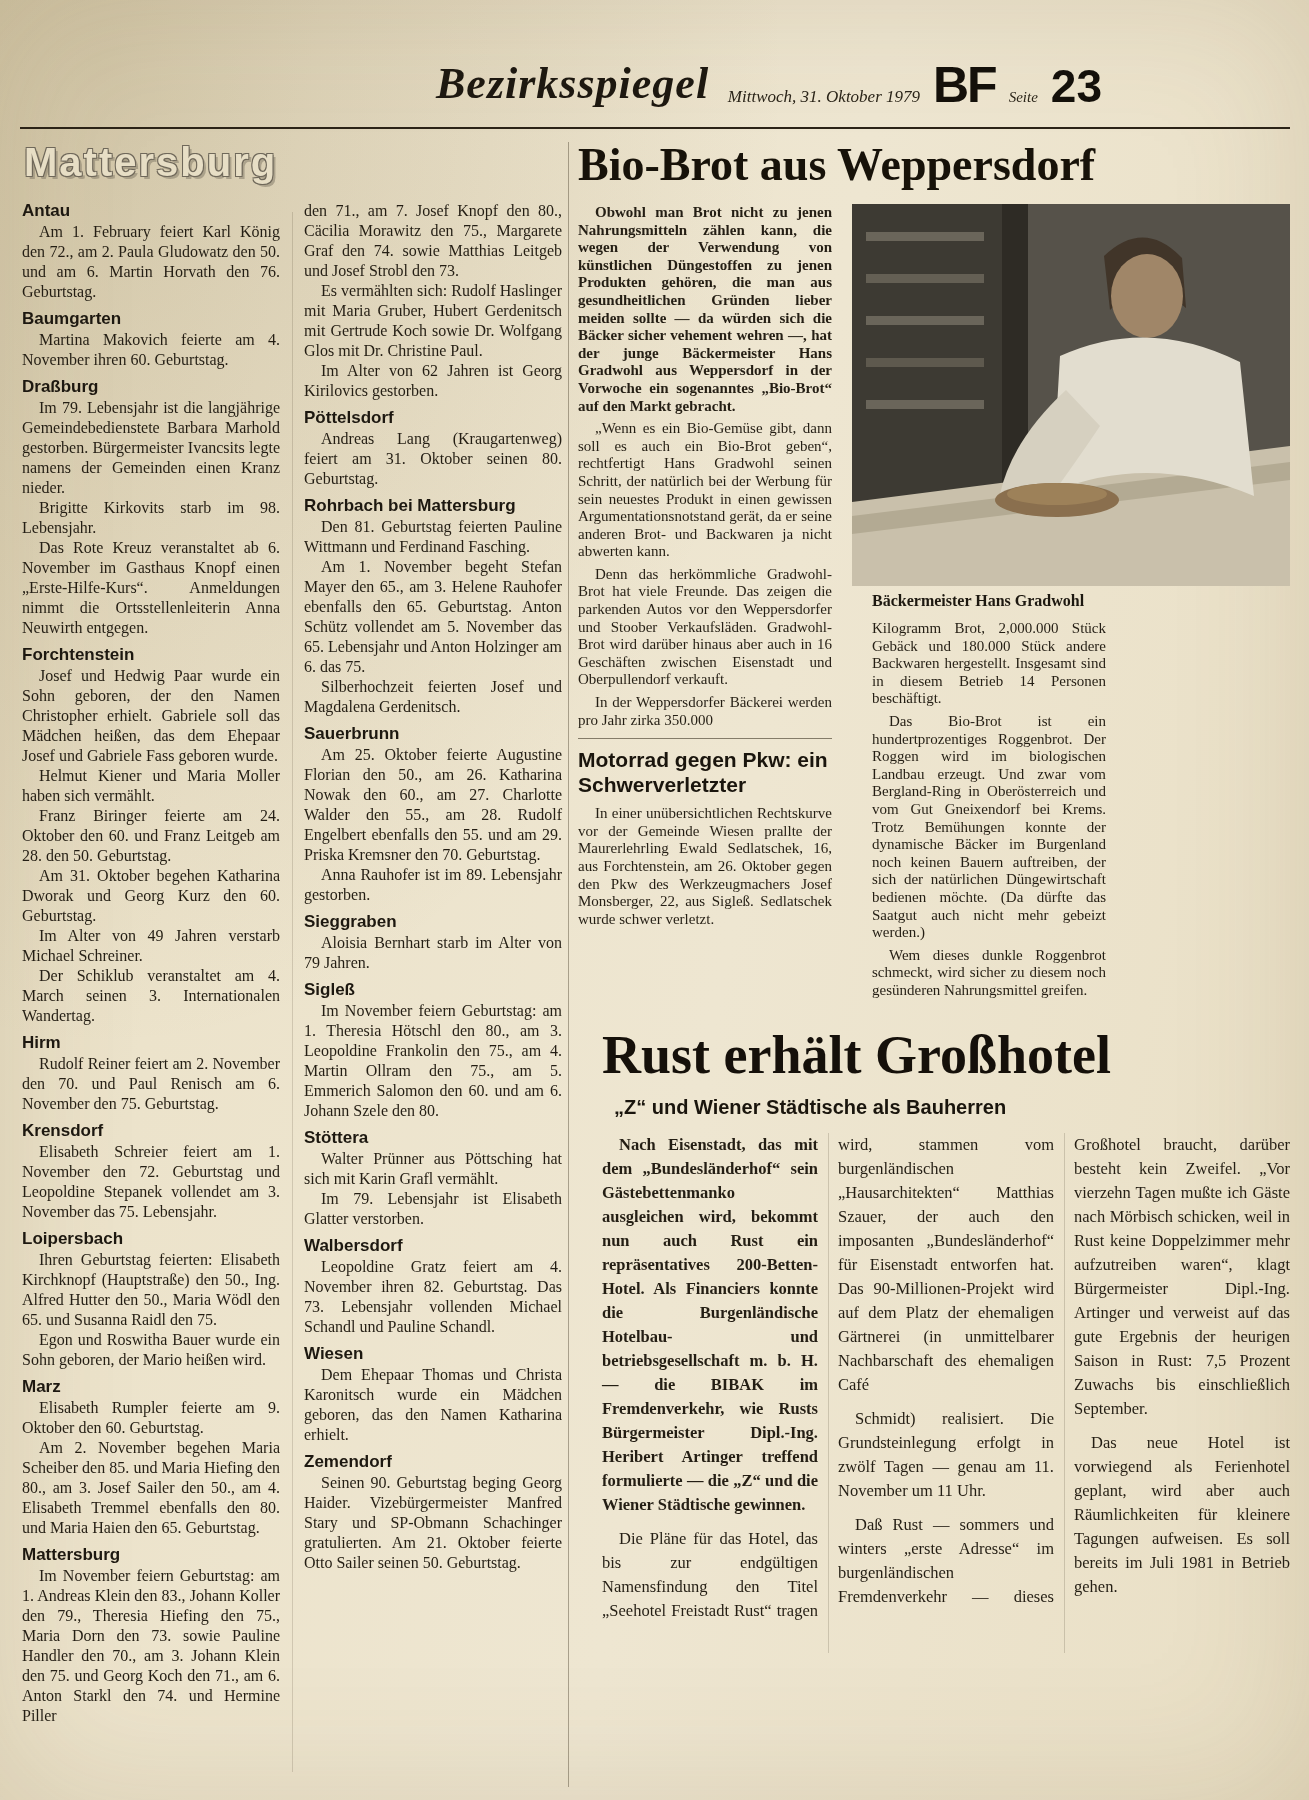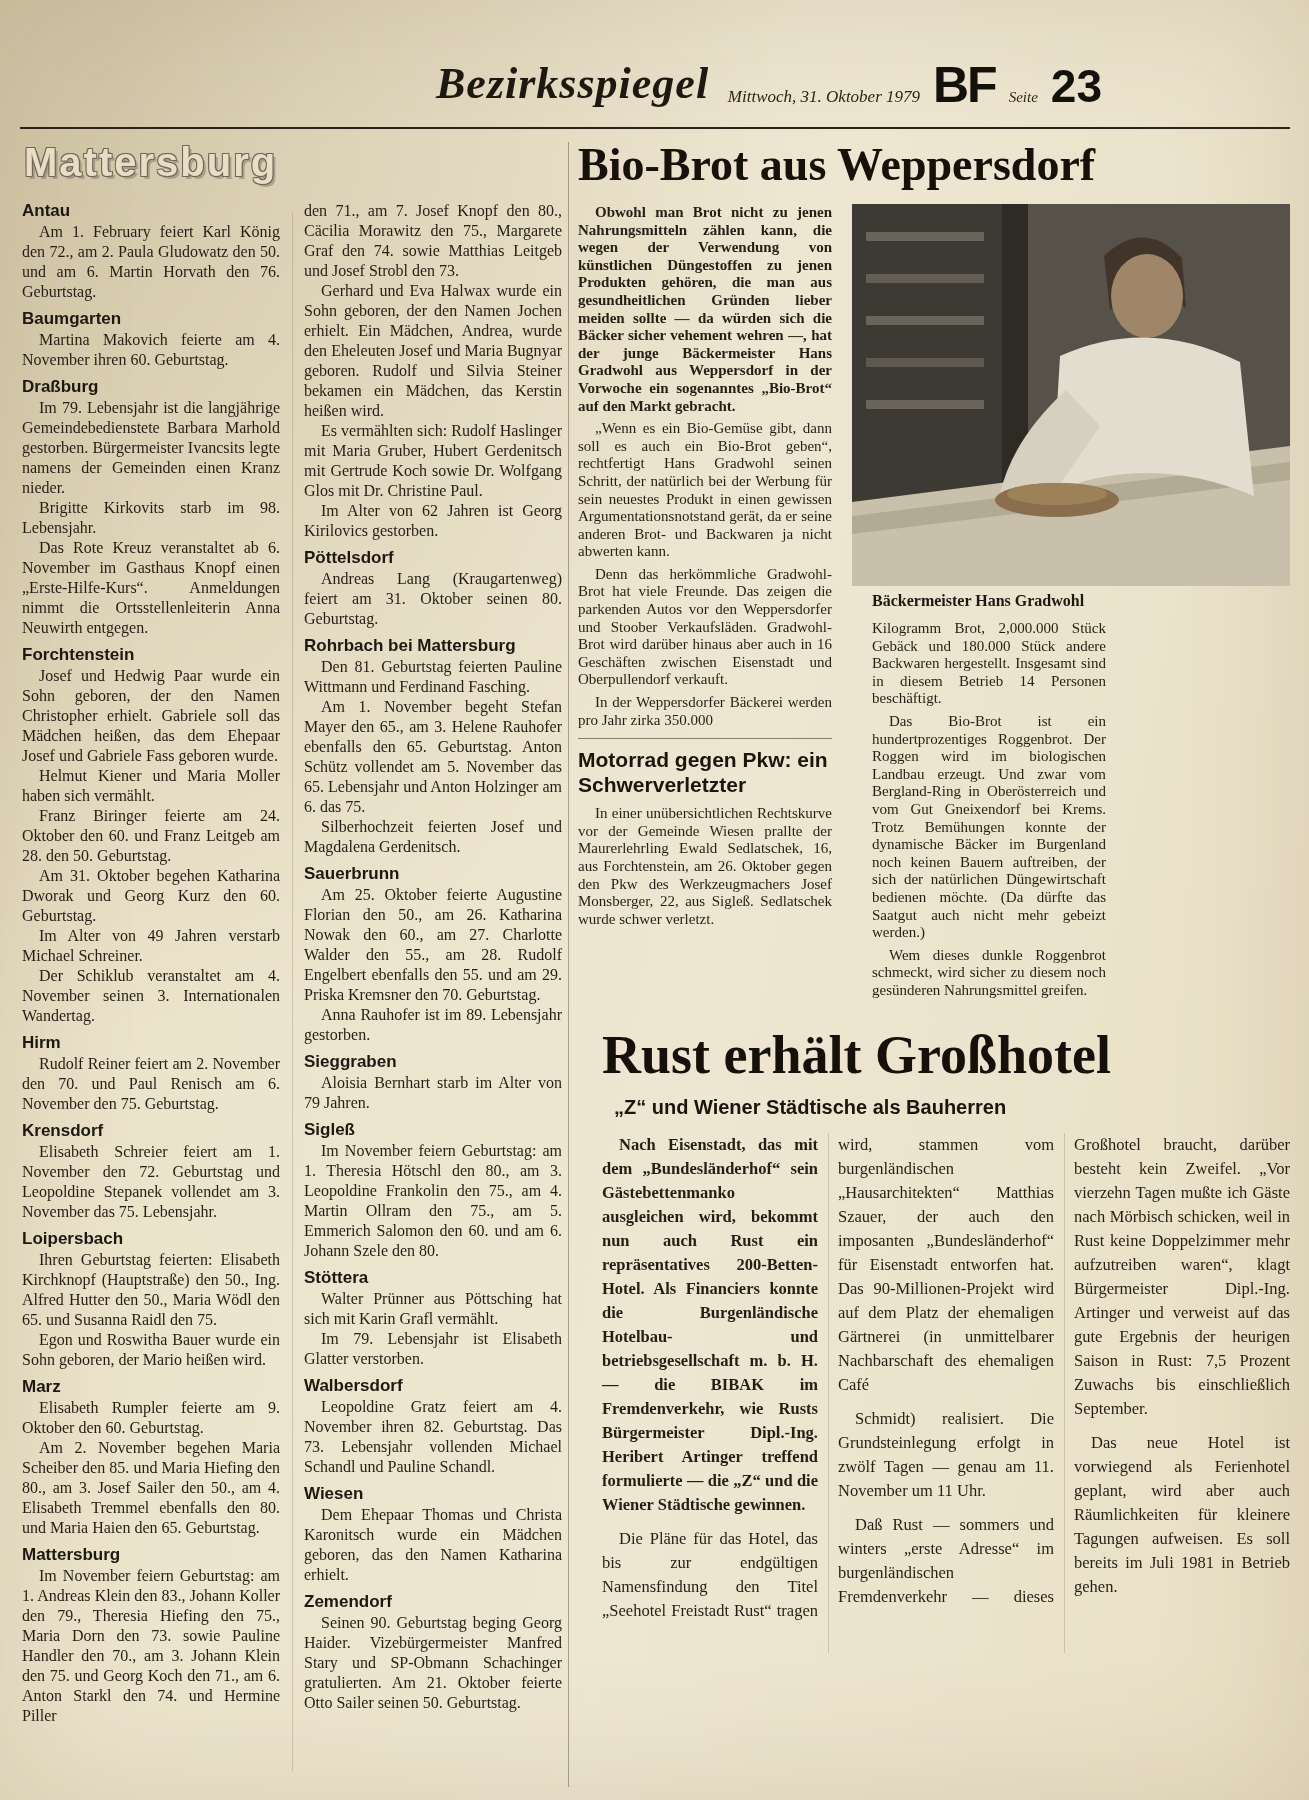--- a/index.html
+++ b/index.html
@@ -130,37 +130,36 @@
           <h3 class="village-heading">Draßburg</h3>
           <p class="para">Im 79. Lebensjahr ist die langjährige Gemeindebedienstete Barbara Marhold gestorben. Bürgermeister Ivancsits legte namens der Gemeinden einen Kranz nieder.</p>
           <p class="para">Brigitte Kirkovits starb im 98. Lebensjahr.</p>
           <p class="para">Das Rote Kreuz veranstaltet ab 6. November im Gasthaus Knopf einen „Erste-Hilfe-Kurs“. Anmeldungen nimmt die Ortsstellenleiterin Anna Neuwirth entgegen.</p>
           <h3 class="village-heading">Forchtenstein</h3>
           <p class="para">Josef und Hedwig Paar wurde ein Sohn geboren, der den Namen Christopher erhielt. Gabriele soll das Mädchen heißen, das dem Ehepaar Josef und Gabriele Fass geboren wurde.</p>
           <p class="para">Helmut Kiener und Maria Moller haben sich vermählt.</p>
           <p class="para">Franz Biringer feierte am 24. Oktober den 60. und Franz Leitgeb am 28. den 50. Geburtstag.</p>
           <p class="para">Am 31. Oktober begehen Katharina Dworak und Georg Kurz den 60. Geburtstag.</p>
           <p class="para">Im Alter von 49 Jahren verstarb Michael Schreiner.</p>
-          <p class="para">Der Schiklub veranstaltet am 4. November seinen 3. Internationalen Wandertag.</p>
+          <p class="para">Der Schiklub veranstaltet am 4. March seinen 3. Internationalen Wandertag.</p>
           <h3 class="village-heading">Hirm</h3>
           <p class="para">Rudolf Reiner feiert am 2. November den 70. und Paul Renisch am 6. November den 75. Geburtstag.</p>
           <h3 class="village-heading">Krensdorf</h3>
           <p class="para">Elisabeth Schreier feiert am 1. November den 72. Geburtstag und Leopoldine Stepanek vollendet am 3. November das 75. Lebensjahr.</p>
           <h3 class="village-heading">Loipersbach</h3>
           <p class="para">Ihren Geburtstag feierten: Elisabeth Kirchknopf (Hauptstraße) den 50., Ing. Alfred Hutter den 50., Maria Wödl den 65. und Susanna Raidl den 75.</p>
           <p class="para">Egon und Roswitha Bauer wurde ein Sohn geboren, der Mario heißen wird.</p>
           <h3 class="village-heading">Marz</h3>
           <p class="para">Elisabeth Rumpler feierte am 9. Oktober den 60. Geburtstag.</p>
           <p class="para">Am 2. November begehen Maria Scheiber den 85. und Maria Hiefing den 80., am 3. Josef Sailer den 50., am 4. Elisabeth Tremmel ebenfalls den 80. und Maria Haien den 65. Geburtstag.</p>
           <h3 class="village-heading">Mattersburg</h3>
           <p class="para">Im November feiern Geburtstag: am 1. Andreas Klein den 83., Johann Koller den 79., Theresia Hiefing den 75., Maria Dorn den 73. sowie Pauline Handler den 70., am 3. Johann Klein den 75. und Georg Koch den 71., am 6. Anton Starkl den 74. und Hermine Piller</p>
         </div>
       <div class="news-col">
           <p class="para no-indent">den 71., am 7. Josef Knopf den 80., Cäcilia Morawitz den 75., Margarete Graf den 74. sowie Matthias Leitgeb und Josef Strobl den 73.</p>
-          <p class="para">Gerhard und Eva Halwax wurde ein Sohn geboren, der den Namen Jochen erhielt. Ein Mädchen, Andrea, wurde den Eheleuten Josef und Maria Bugnyar geboren. Rudolf und Silvia Steiner bekamen ein Mädchen, das Kerstin heißen wird.</p>
           <p class="para">Es vermählten sich: Rudolf Haslinger mit Maria Gruber, Hubert Gerdenitsch mit Gertrude Koch sowie Dr. Wolfgang Glos mit Dr. Christine Paul.</p>
           <p class="para">Im Alter von 62 Jahren ist Georg Kirilovics gestorben.</p>
           <h3 class="village-heading">Pöttelsdorf</h3>
           <p class="para">Andreas Lang (Kraugartenweg) feiert am 31. Oktober seinen 80. Geburtstag.</p>
           <h3 class="village-heading">Rohrbach bei Mattersburg</h3>
           <p class="para">Den 81. Geburtstag feierten Pauline Wittmann und Ferdinand Fasching.</p>
           <p class="para">Am 1. November begeht Stefan Mayer den 65., am 3. Helene Rauhofer ebenfalls den 65. Geburtstag. Anton Schütz vollendet am 5. November das 65. Lebensjahr und Anton Holzinger am 6. das 75.</p>
           <p class="para">Silberhochzeit feierten Josef und Magdalena Gerdenitsch.</p>
           <h3 class="village-heading">Sauerbrunn</h3>
           <p class="para">Am 25. Oktober feierte Augustine Florian den 50., am 26. Katharina Nowak den 60., am 27. Charlotte Walder den 55., am 28. Rudolf Engelbert ebenfalls den 55. und am 29. Priska Kremsner den 70. Geburtstag.</p>

